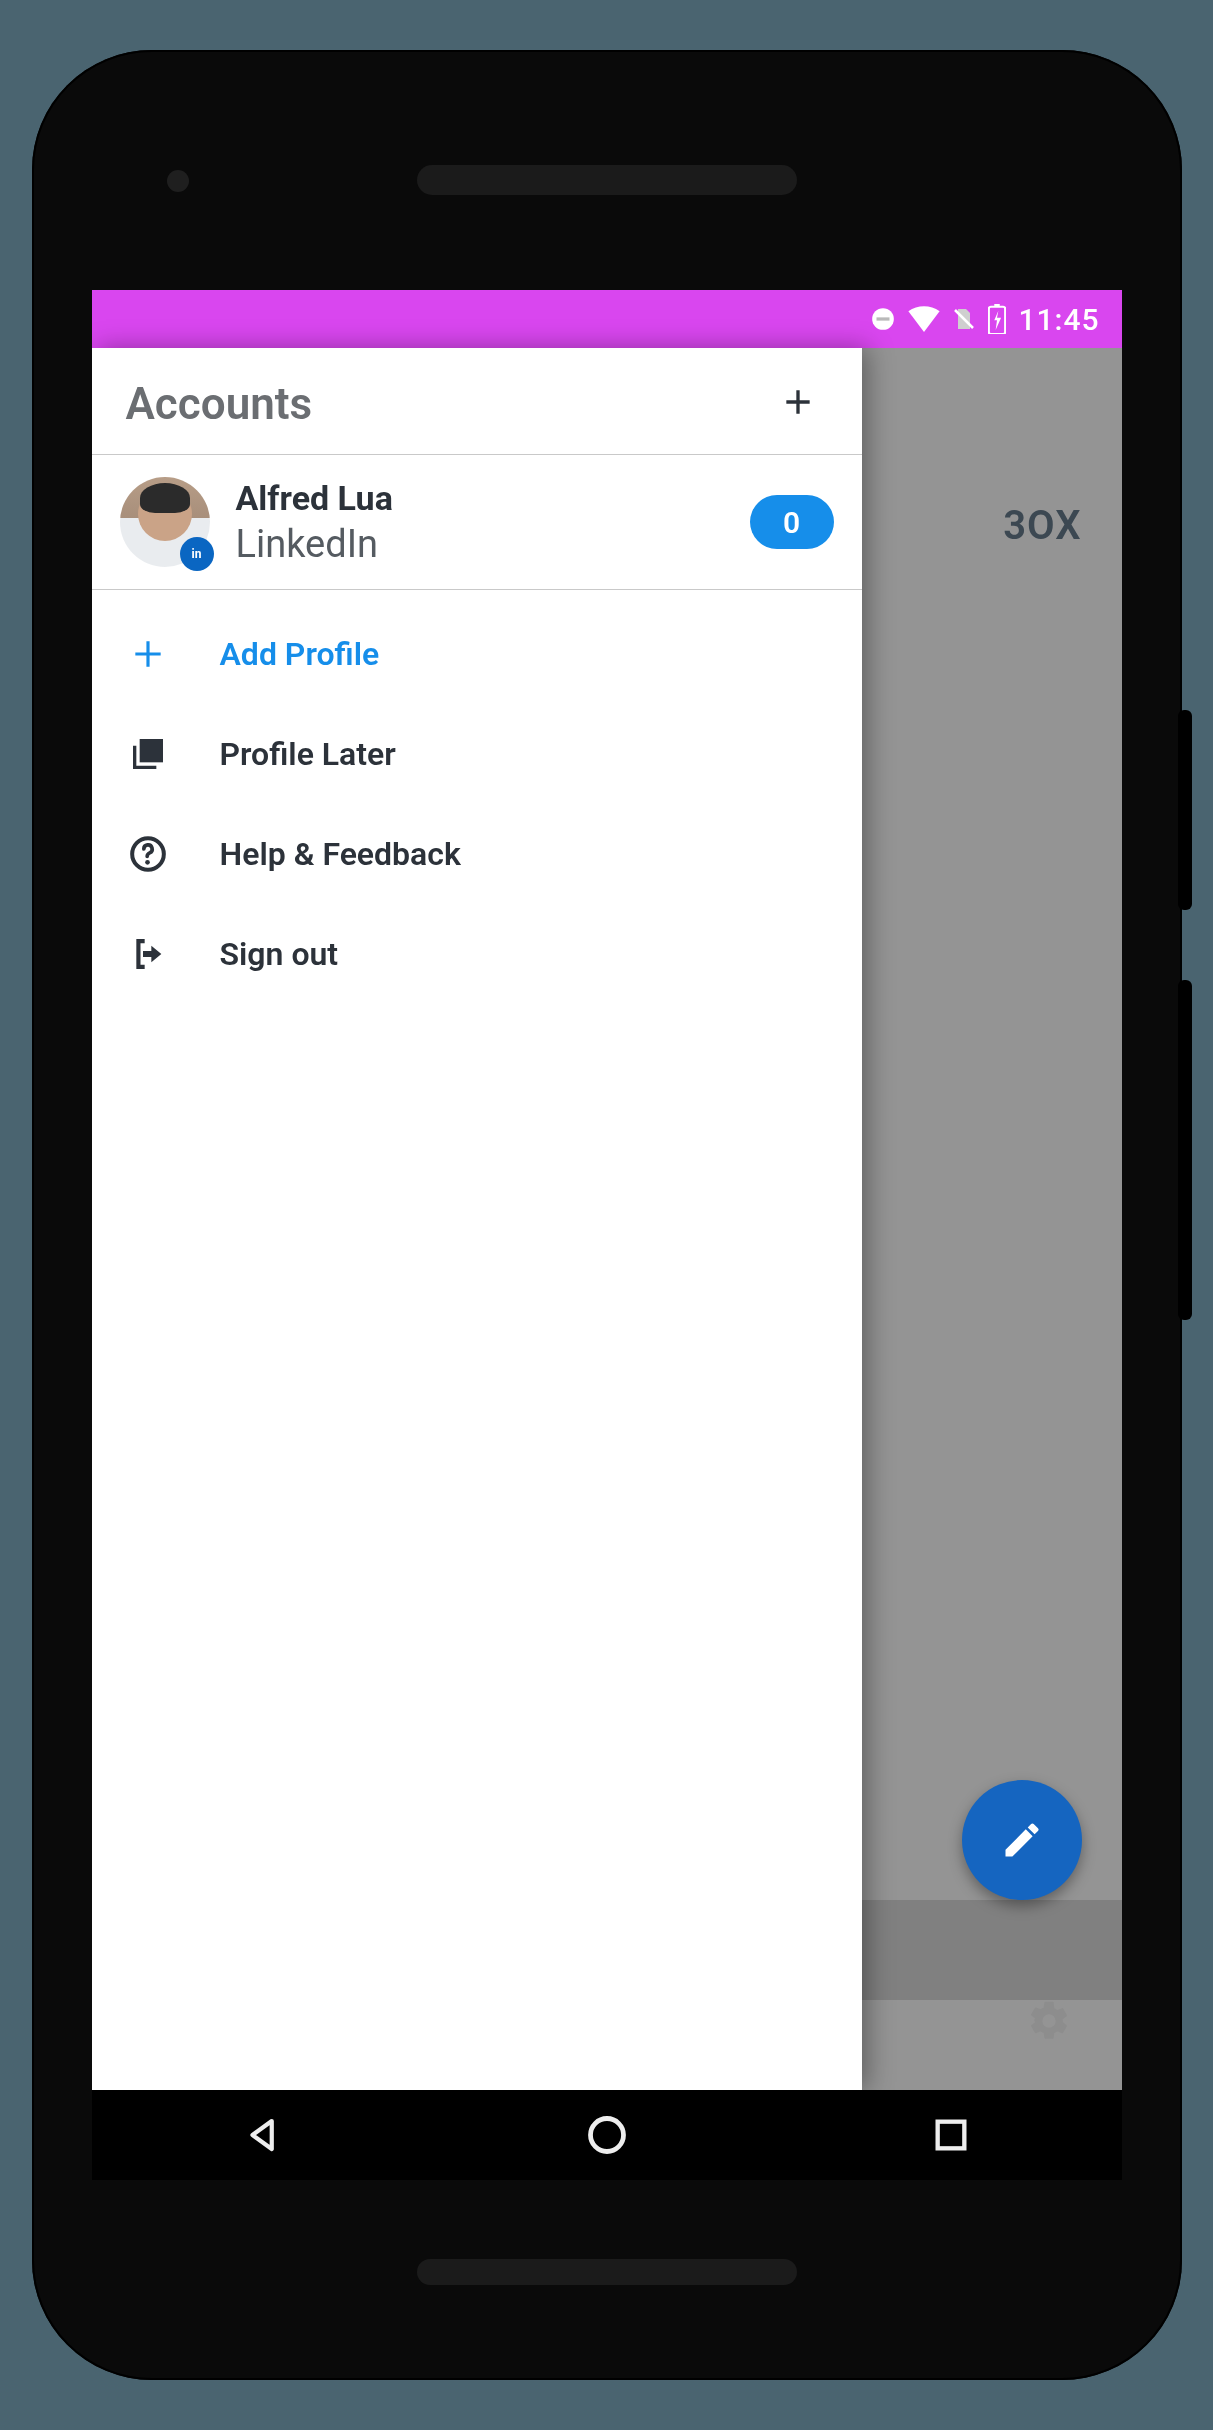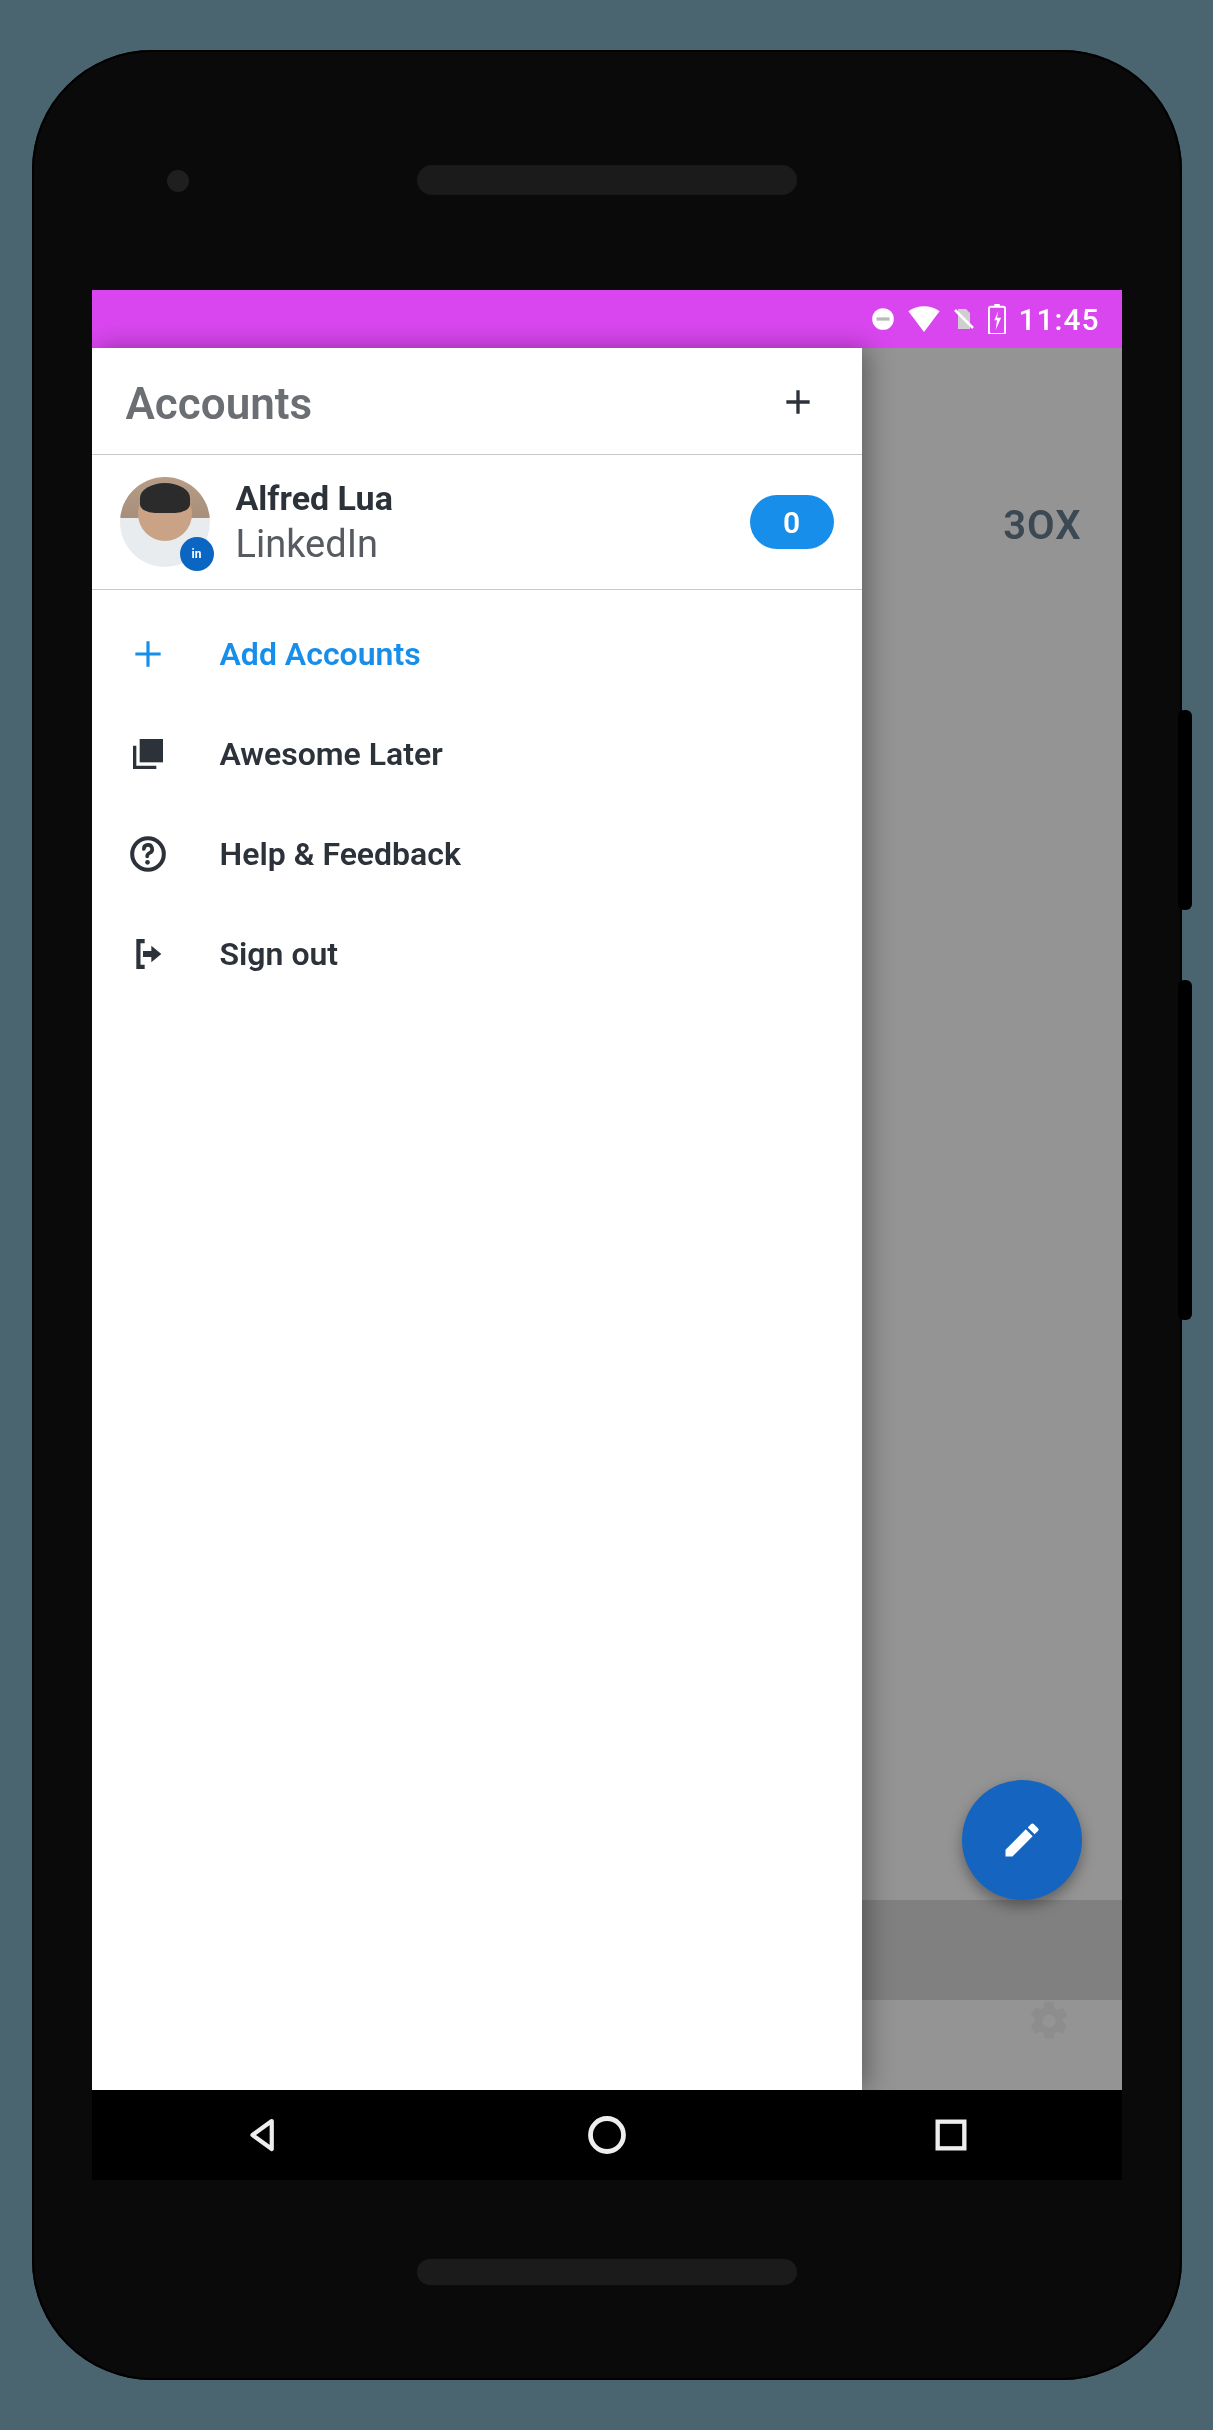--- a/index.html
+++ b/index.html
@@ -311,32 +311,32 @@
       <div class="divider"></div>
 
       <div class="menu">
 
         <div class="menu-item accent">
           <span class="mi-icon">
             <svg width="38" height="38" viewBox="0 0 24 24">
                 <path d="M11 4h2v16h-2z M4 11h16v2H4z" fill="currentColor"></path>
               </svg>
           </span>
-          <span class="mi-label">Add Accounts</span>
+          <span class="mi-label">Add Profile</span>
         </div>
 
 
         <div class="menu-item">
           <span class="mi-icon">
             <svg width="40" height="40" viewBox="0 0 24 24">
                 <rect x="7" y="3" width="14" height="14" fill="currentColor"></rect>
                 <path d="M3 7v14h14v-2H5V7H3z" fill="currentColor"></path>
               </svg>
           </span>
-          <span class="mi-label">Awesome Later</span>
+          <span class="mi-label">Profile Later</span>
         </div>
 
         <div class="menu-item">
           <span class="mi-icon">
             <svg width="40" height="40" viewBox="0 0 24 24">
                 <circle cx="12" cy="12" r="9.5" fill="none" stroke="currentColor" stroke-width="2.4"></circle>
                 <path d="M9.5 9a2.5 2.5 0 1 1 3.5 2.3c-.9.4-1.5 1-1.5 2.2" fill="none" stroke="currentColor" stroke-width="2.2" stroke-linecap="round"></path>
                 <circle cx="11.7" cy="17" r="1.4" fill="currentColor"></circle>
               </svg>
           </span>

